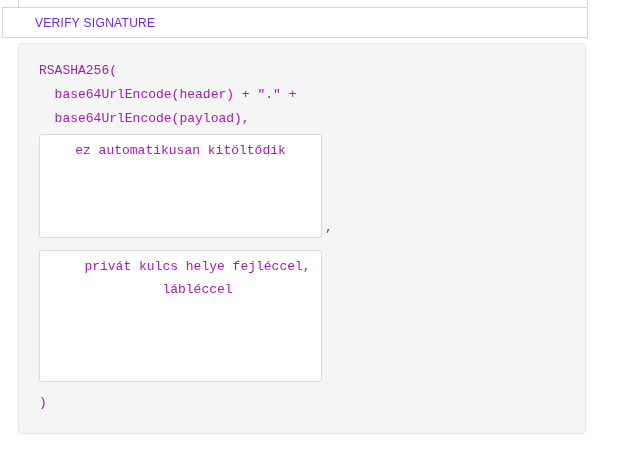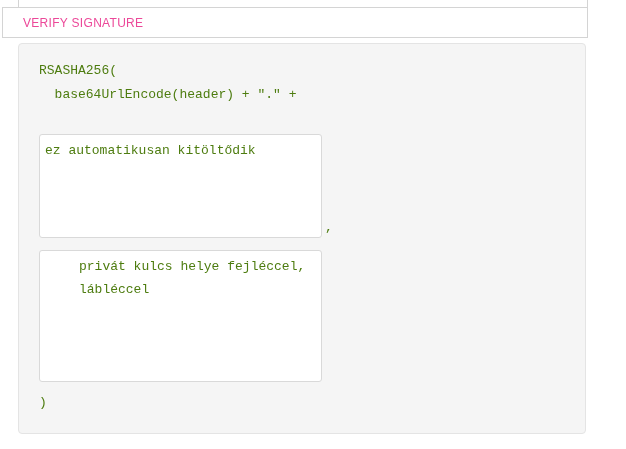--- a/index.html
+++ b/index.html
@@ -29,37 +29,38 @@
     background: #ffffff;
     border: 1px solid #d4d4d4;
     display: flex;
     align-items: center;
     padding-left: 20px;
   }
   .title-bar .title-text {
     font-size: 12px;
     font-weight: 500;
     letter-spacing: 0.3px;
-    color: #ec4899;
+    color: #6d28d9;
+    margin-left: 12px;
   }
 
   
   .panel {
     position: absolute;
     left: 18px; top: 43px;
     width: 568px; height: 391px;
     background: #f5f5f5;
     border: 1px solid #e4e4e4;
     border-radius: 4px;
   }
 
   .code, .code-line, .code-token, textarea {
     font-family: "Liberation Mono", "DejaVu Sans Mono", monospace;
     font-size: 13px;
-    color: #4d7c0f;
+    color: #a21caf;
   }
 
   .code-block {
     position: absolute;
     left: 20px; top: 15px;
   }
   .code-line {
     white-space: pre;
     line-height: 24px;
   }
@@ -68,20 +69,21 @@
     position: absolute;
     width: 283px;
     background: #ffffff;
     border: 1px solid #d9d9d9;
     border-radius: 3px;
     resize: none;
     outline: none;
     padding: 4px 5px;
     line-height: 23px;
     overflow: hidden;
+    text-align: center;
   }
   .public-key-textarea  { left: 20px; top: 90px;  height: 104px; }
   .private-key-textarea { left: 20px; top: 206px; height: 132px; padding-left: 39px; }
 
   .args-separator {
     position: absolute;
     left: 306px; top: 172px;
     line-height: 24px;
     white-space: pre;
   }
@@ -99,20 +101,21 @@
 
 <div class="title-bar">
   <span class="title-text">VERIFY SIGNATURE</span>
 </div>
 
 <div class="panel">
 
   <div class="code-block code">
     <div class="code-line">RSASHA256(</div>
     <div class="code-line">  base64UrlEncode(header) + "." +</div>
+    <div class="code-line">  base64UrlEncode(payload),</div>
   </div>
 
   <textarea class="public-key-textarea" spellcheck="false" style="">ez automatikusan kitöltődik</textarea>
 
   <span class="args-separator code-token">,</span>
 
   <textarea class="private-key-textarea" spellcheck="false" style="">privát kulcs helye fejléccel,
 lábléccel</textarea>
 
   <span class="close-paren code-token">)</span>

